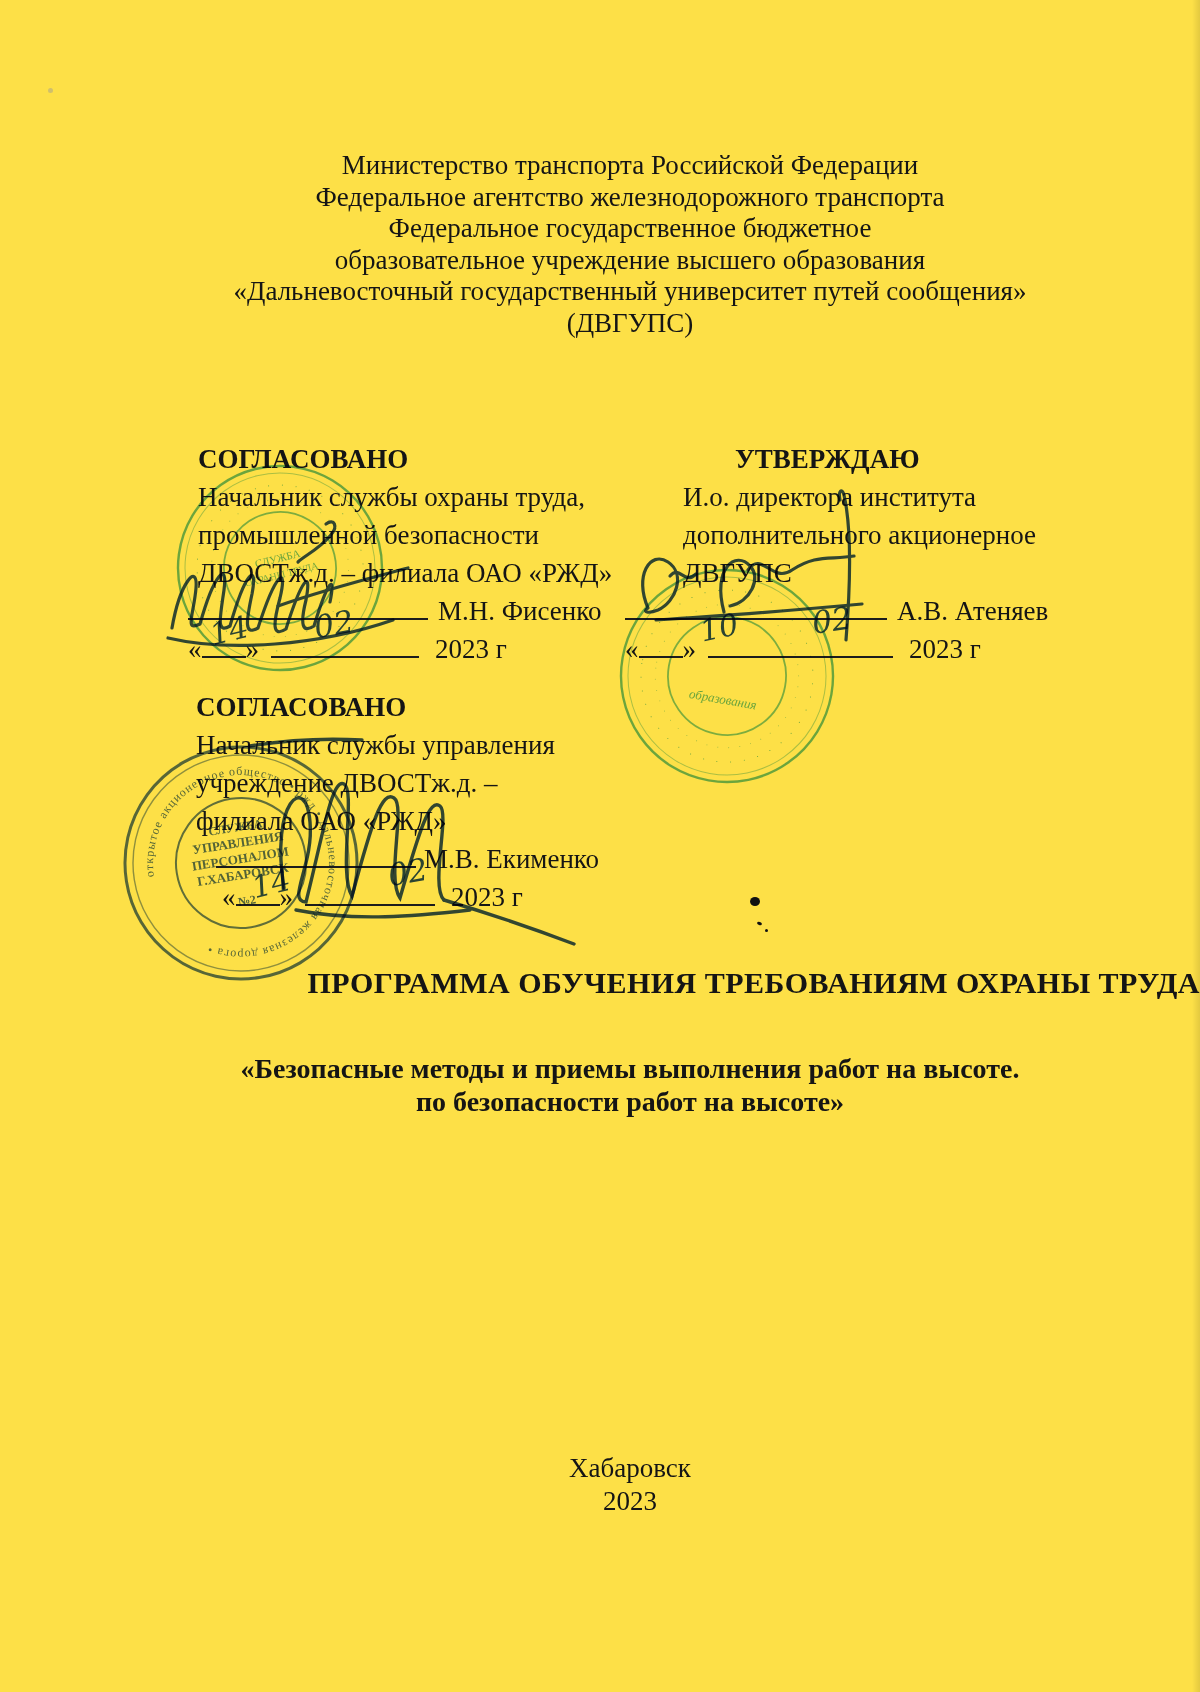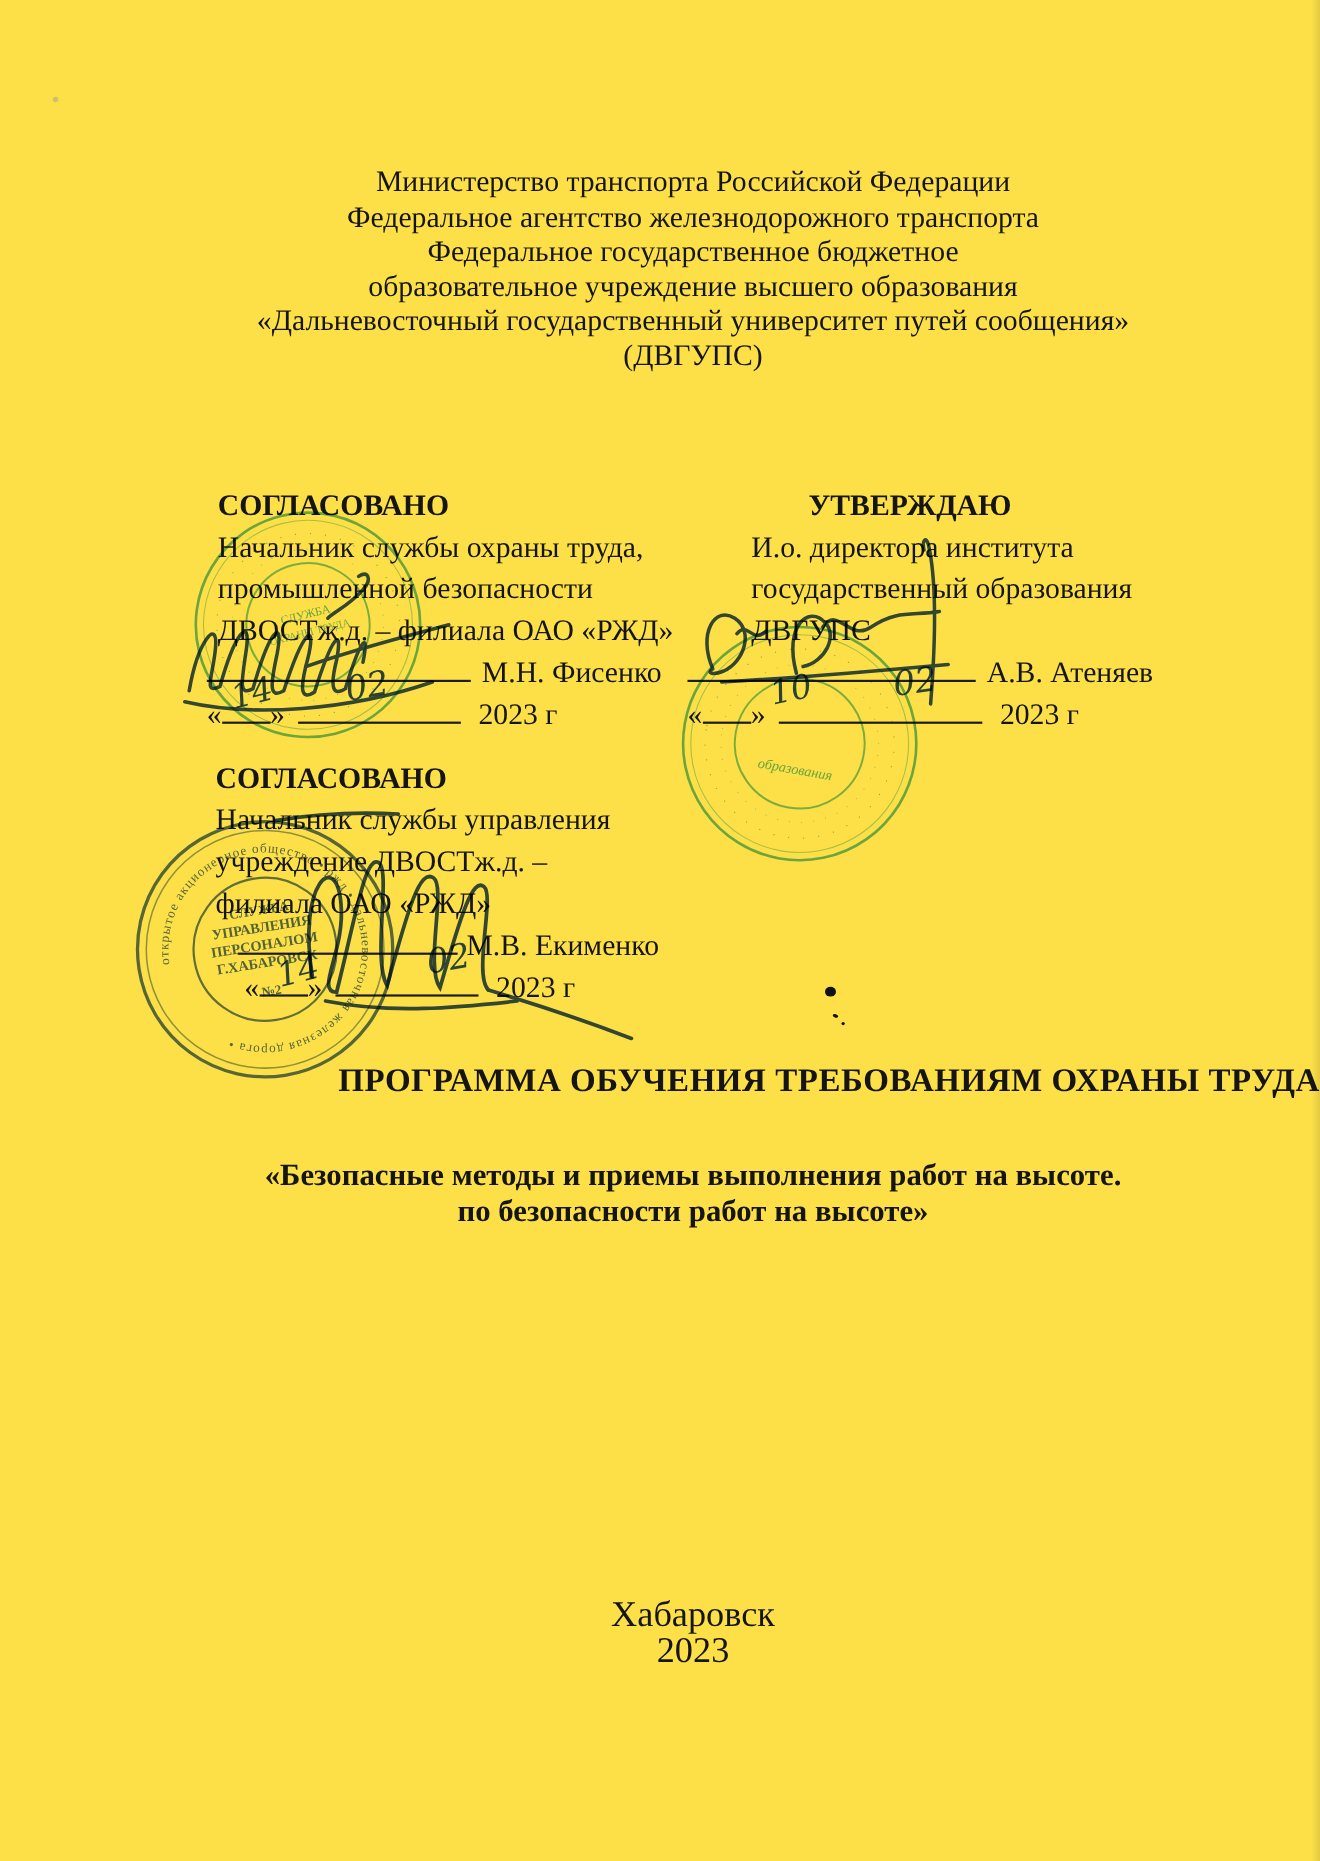--- a/index.html
+++ b/index.html
@@ -30,21 +30,21 @@
   .m148{width:148px;} .m185{width:185px;} .m130{width:130px;}
   .sig-name{margin-left:10px;}
   .year{margin-left:16px;}
   
   .title{left:60px;top:966px;width:1140px;text-align:right;
          font-size:30px;font-weight:bold;letter-spacing:0.5px;}
   .subtitle{left:60px;top:1052px;width:1140px;text-align:center;
             font-size:28px;font-weight:bold;line-height:33px;}
   
   .footer{left:60px;top:1452px;width:1140px;text-align:center;
-          font-size:33px;line-height:33px;}
+          font-size:27px;line-height:33px;}
   
   .stamp{mix-blend-mode:multiply;opacity:0.88;}
   .signature{mix-blend-mode:multiply;}
   .hw{position:absolute;color:#2b4db0;font-style:italic;
       font-family:"DejaVu Serif",serif;mix-blend-mode:multiply;}
   .mark{position:absolute;background:#111;border-radius:50%;}
   .speck{position:absolute;background:#9a9a9a;border-radius:50%;opacity:.45;}
   .edge{left:1192px;top:0;width:8px;height:1692px;
         background:linear-gradient(to right,rgba(0,0,0,0),rgba(0,0,0,.10));}
 </style>
@@ -71,21 +71,21 @@
       <span class="sig-line w240"></span><span class="sig-name">М.Н. Фисенко</span>
     </div>
     <div class="row">
       <span>«</span><span class="d-day"></span><span>»</span><span class="d-month m148"></span><span class="year">2023 г</span>
     </div>
   </div>
 
   <div class="abs block" style="left:625px;top:440px;width:460px;">
     <div class="row heading" style="padding-left:110px;">УТВЕРЖДАЮ</div>
     <div class="row pl58">И.о. директора института</div>
-    <div class="row pl58">государственный образования</div>
+    <div class="row pl58">дополнительного акционерное</div>
     <div class="row pl58">ДВГУПС</div>
     <div class="row">
       <span class="sig-line w262"></span><span class="sig-name">А.В. Атеняев</span>
     </div>
     <div class="row">
       <span>«</span><span class="d-day"></span><span>»</span><span class="d-month m185"></span><span class="year">2023 г</span>
     </div>
   </div>
 
   <div class="abs block" style="left:196px;top:688px;width:470px;">

